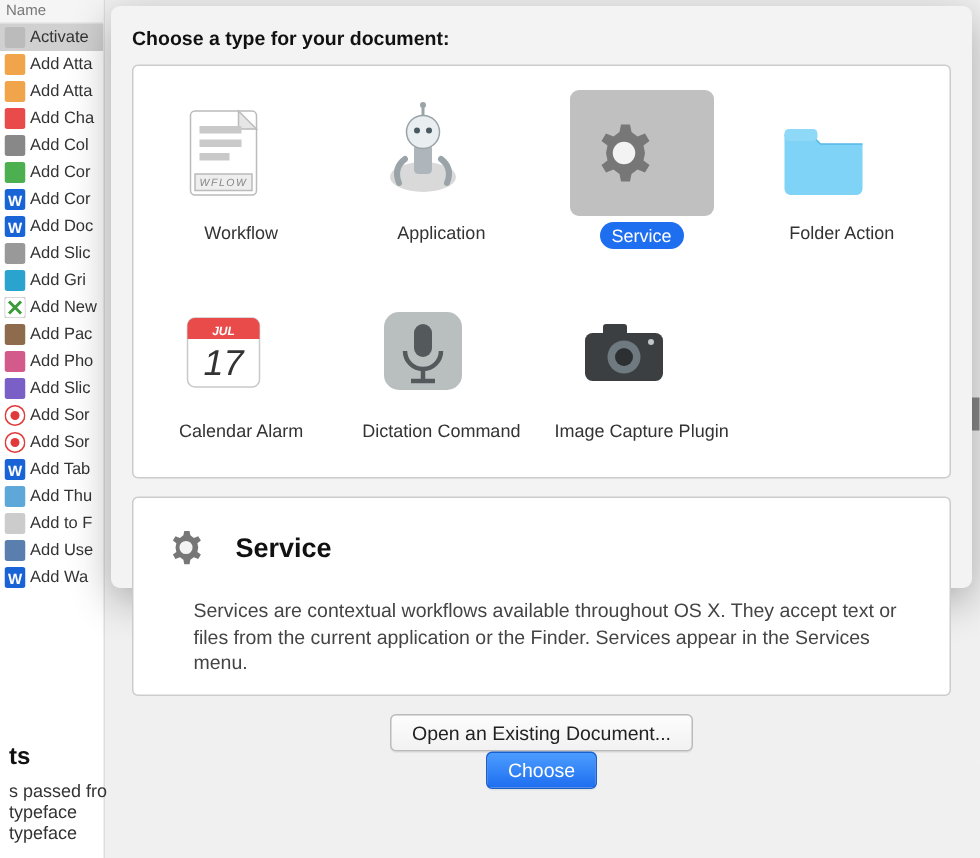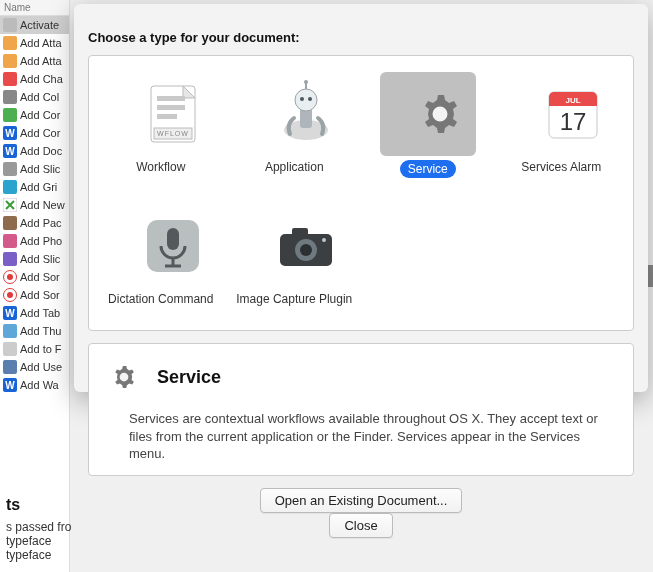--- a/index.html
+++ b/index.html
@@ -65,21 +65,21 @@
     border-radius: 3px 0 0 3px;
   }
   
   .sheet {
     position: absolute;
     left: 74px; top: 4px;
     width: 574px; height: 388px;
     background: #f3f3f3;
     border-radius: 6px;
     box-shadow: 0 8px 28px rgba(0,0,0,.3);
-    padding: 26px 14px 12px;
+    padding: 14px 14px 12px;
     display: flex; flex-direction: column;
   }
   .sheet-title {
     font-size: 13px; font-weight: 600; color: #111;
     margin-bottom: 10px;
   }
   .type-grid {
     background: #fff;
     border: 1px solid #ccc;
     border-radius: 4px;
@@ -88,22 +88,23 @@
     grid-template-columns: repeat(4, 1fr);
     gap: 10px 10px;
   }
   .type-cell {
     display: flex; flex-direction: column; align-items: center;
     cursor: pointer;
     padding: 2px;
   }
   .type-icon-wrap {
     width: 96px; height: 84px;
-    display: flex; align-items: center; justify-content: flex-end;
+    display: flex; align-items: center; justify-content: flex-start;
     border-radius: 6px;
+    font-style: italic;
   }
   .type-cell.selected .type-icon-wrap {
     background: #c0c0c0;
   }
   .type-icon {
     width: 72px; height: 72px;
   }
   .type-label {
     margin-top: 4px;
     font-size: 12px;
@@ -380,26 +381,34 @@
     <div class="type-icon-wrap">
           <svg class="type-icon" viewBox="0 0 72 72">
             <use href="#ico-gear"></use>
           </svg>
         </div>
     <div class="type-label"><span>Service</span></div>
       </div>
       <div class="type-cell">
     <div class="type-icon-wrap">
           <svg class="type-icon" viewBox="0 0 72 72">
+            <use href="#ico-folder"></use>
+          </svg>
+        </div>
+    <div class="type-label"><span>Folder Action</span></div>
+      </div>
+      <div class="type-cell">
+    <div class="type-icon-wrap">
+          <svg class="type-icon" viewBox="0 0 72 72">
             <use href="#ico-calendar"></use>
             <text x="36" y="25" font-size="8" fill="#fff" text-anchor="middle" font-family="Arial" font-weight="bold">JUL</text>
             <text x="36" y="52" font-size="24" fill="#333" text-anchor="middle" font-family="Arial">17</text>
           </svg>
         </div>
-    <div class="type-label"><span>Services Alarm</span></div>
+    <div class="type-label"><span>Calendar Alarm</span></div>
       </div>
       <div class="type-cell">
     <div class="type-icon-wrap">
           <svg class="type-icon" viewBox="0 0 72 72">
             <use href="#ico-microphone"></use>
           </svg>
         </div>
     <div class="type-label"><span>Dictation Command</span></div>
       </div>
       <div class="type-cell">
@@ -420,21 +429,20 @@
           </svg>
         </div>
       <div class="desc-title">Service</div>
     </div>
     <div class="desc-text">Services are contextual workflows available throughout OS X. They accept text or files from the current application or the Finder. Services appear in the Services menu.</div>
   </div>
 
   <div class="button-row">
     <button class="push-button">Open an Existing Document...</button>
     <div class="spacer"></div>
-    <button class="push-button">Close</button>
     <button class="push-button primary">Choose</button>
   </div>
 </div>
 
 <svg width="0" height="0" style="position:absolute">
   <defs>
 
     <g id="ico-gear">
       <path fill="#777" d="M36 20l-1-5 4-3-3-5-5 2-4-3-1-5h-6l-1 5-4 3-5-2-3 5 4 3-1 5 1 5-4 3 3 5 5-2 4 3 1 5h6l1-5 4-3 5 2 3-5-4-3z" transform="translate(14,16) scale(1.0)"></path>
       <circle cx="36" cy="36" r="9" fill="#f3f3f3"></circle>

